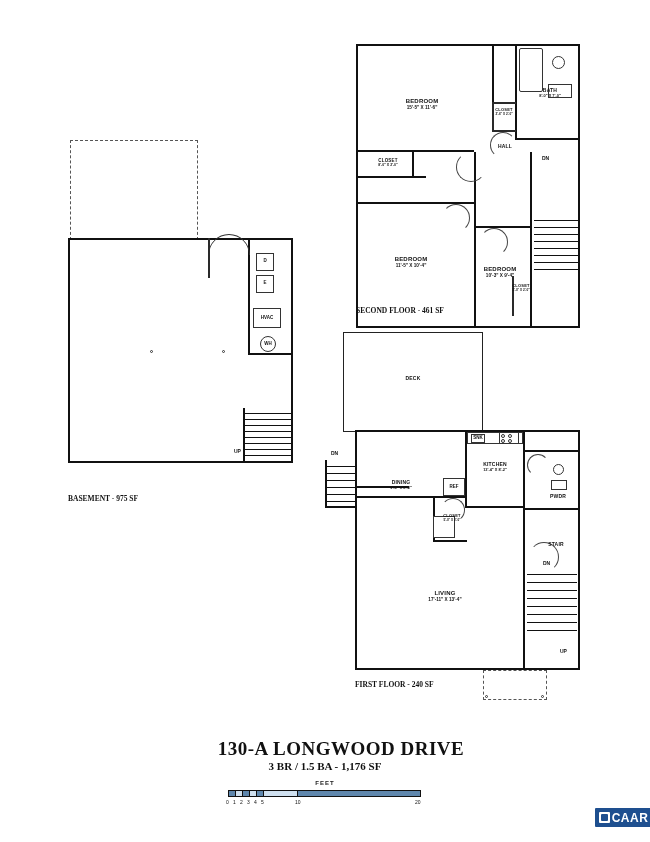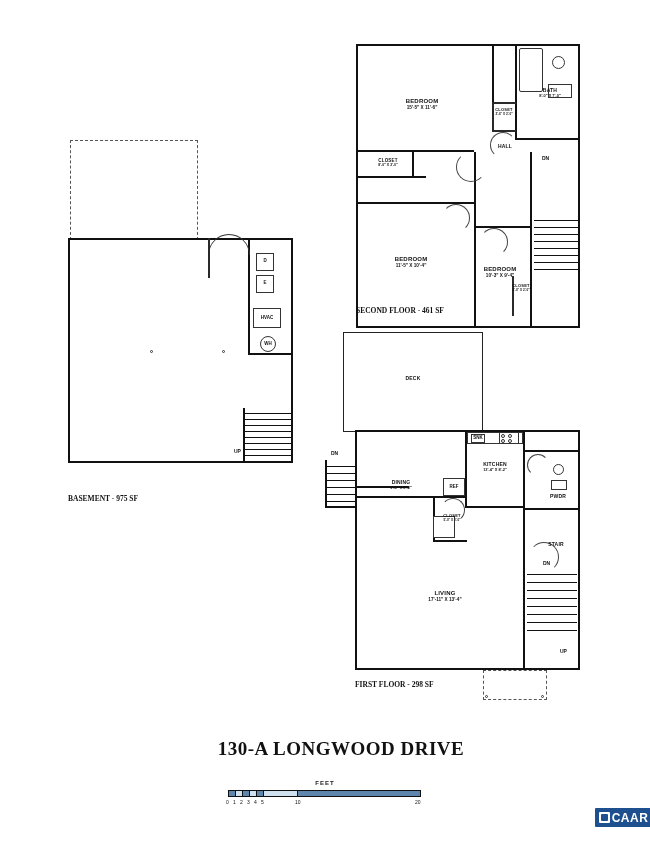--- a/index.html
+++ b/index.html
@@ -420,24 +420,25 @@
       <span>PWDR</span>
     </div>
     <div class="label room-label-sm" style="left:218px; top:212px; width:46px;">
       <span>STAIR</span>
     </div>
     <div class="label room-label-sm" style="left:120px; top:184px; width:34px; font-size:4px;">
       <span>CLOSET</span>
       <span class="dim">5'-0" X 2'-0"</span>
     </div>
 
-    <div class="floor-caption" style="left:40px; top:350px;">FIRST FLOOR - 298 SF</div>
+    <div class="floor-caption" style="left:40px; top:350px;">FIRST FLOOR - 240 SF</div>
   </div>
 
   <div class="title-main" style="left:16px; top:738px;">130-A LONGWOOD DRIVE</div>
+  <div class="title-sub" style="left:0; top:760px;">3 BR / 1.5 BA - 1,176 SF</div>
 
   <div class="scale-wrap" style="left:225px; top:780px; width:200px; height:30px;">
     <div class="scale-title" style="left:0px; top:0px;">FEET</div>
     <div class="scale-bar" style="left:3px; top:10px; width:193px;">
       <div class="scale-seg dark" style="width:7px;"></div>
       <div class="scale-seg light" style="width:7px;"></div>
       <div class="scale-seg dark" style="width:7px;"></div>
       <div class="scale-seg light" style="width:7px;"></div>
       <div class="scale-seg dark" style="width:7px;"></div>
       <div class="scale-seg light" style="width:35px;"></div>

